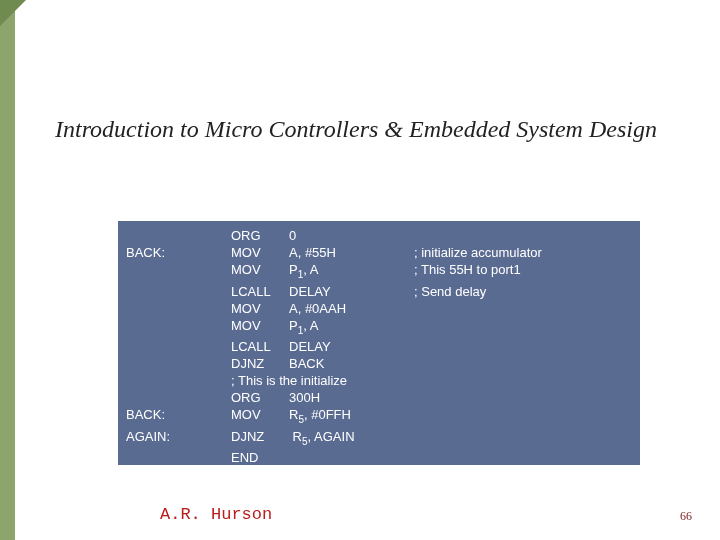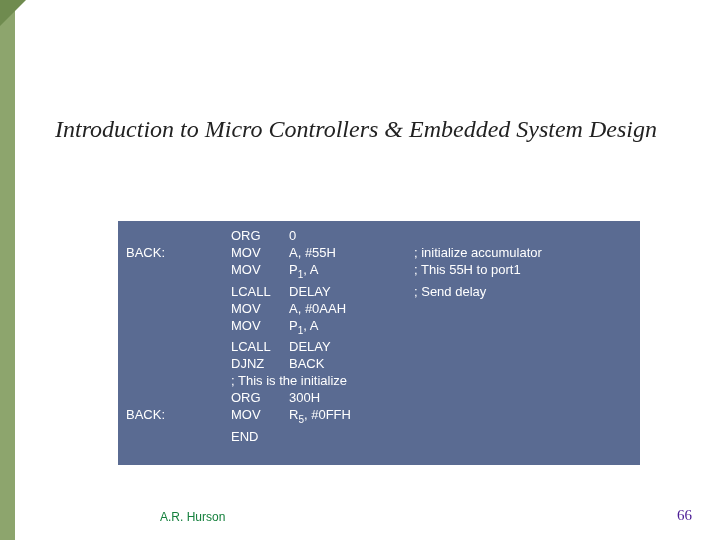--- a/index.html
+++ b/index.html
@@ -80,31 +80,31 @@
   .col-label   { width: 105px; white-space: pre; margin-top: 29px; }
   .col-op      { width: 58px;  white-space: pre; }
   .col-arg     { width: 125px; white-space: pre; }
   .col-comment { white-space: pre; }
   .cmt-row td { padding: 0; }
   .sub { font-size: 10px; vertical-align: sub; }
   .footer-author {
     position: absolute;
     bottom: 24px;
     left: 160px;
-    font-family: Liberation Sans, sans-serif;
-    font-size: 12px;
-    color: #15803d;
+    font-family: Liberation Mono, monospace;
+    font-size: 17px;
+    color: #b91c1c;
   }
   .footer-page {
     position: absolute;
     bottom: 24px;
     right: 28px;
     font-family: "Times New Roman", serif;
-    font-size: 15px;
-    color: #4c1d95;
+    font-size: 12px;
+    color: #7f1d1d;
   }
 </style>
 </head>
 <body>
 
 <div class="accent-bar"></div>
 <div class="accent-tri"></div>
 
 <div class="slide">
 
@@ -172,20 +172,26 @@
             <td class="col-arg">300H</td>
             <td class="col-comment"></td>
           </tr>
           <tr>
             <td class="col-label">BACK:</td>
             <td class="col-op">MOV</td>
             <td class="col-arg">R<span class="sub">5</span>, #0FFH</td>
             <td class="col-comment"></td>
           </tr>
           <tr>
+            <td class="col-label">AGAIN:</td>
+            <td class="col-op">DJNZ</td>
+            <td class="col-arg"> R<span class="sub">5</span>, AGAIN</td>
+            <td class="col-comment"></td>
+          </tr>
+          <tr>
             <td class="col-label"></td>
             <td class="col-op">END</td>
             <td class="col-arg"></td>
             <td class="col-comment"></td>
           </tr>
         </tbody>
     </table>
   </div>
 
   <div class="footer-author">A.R. Hurson</div>

